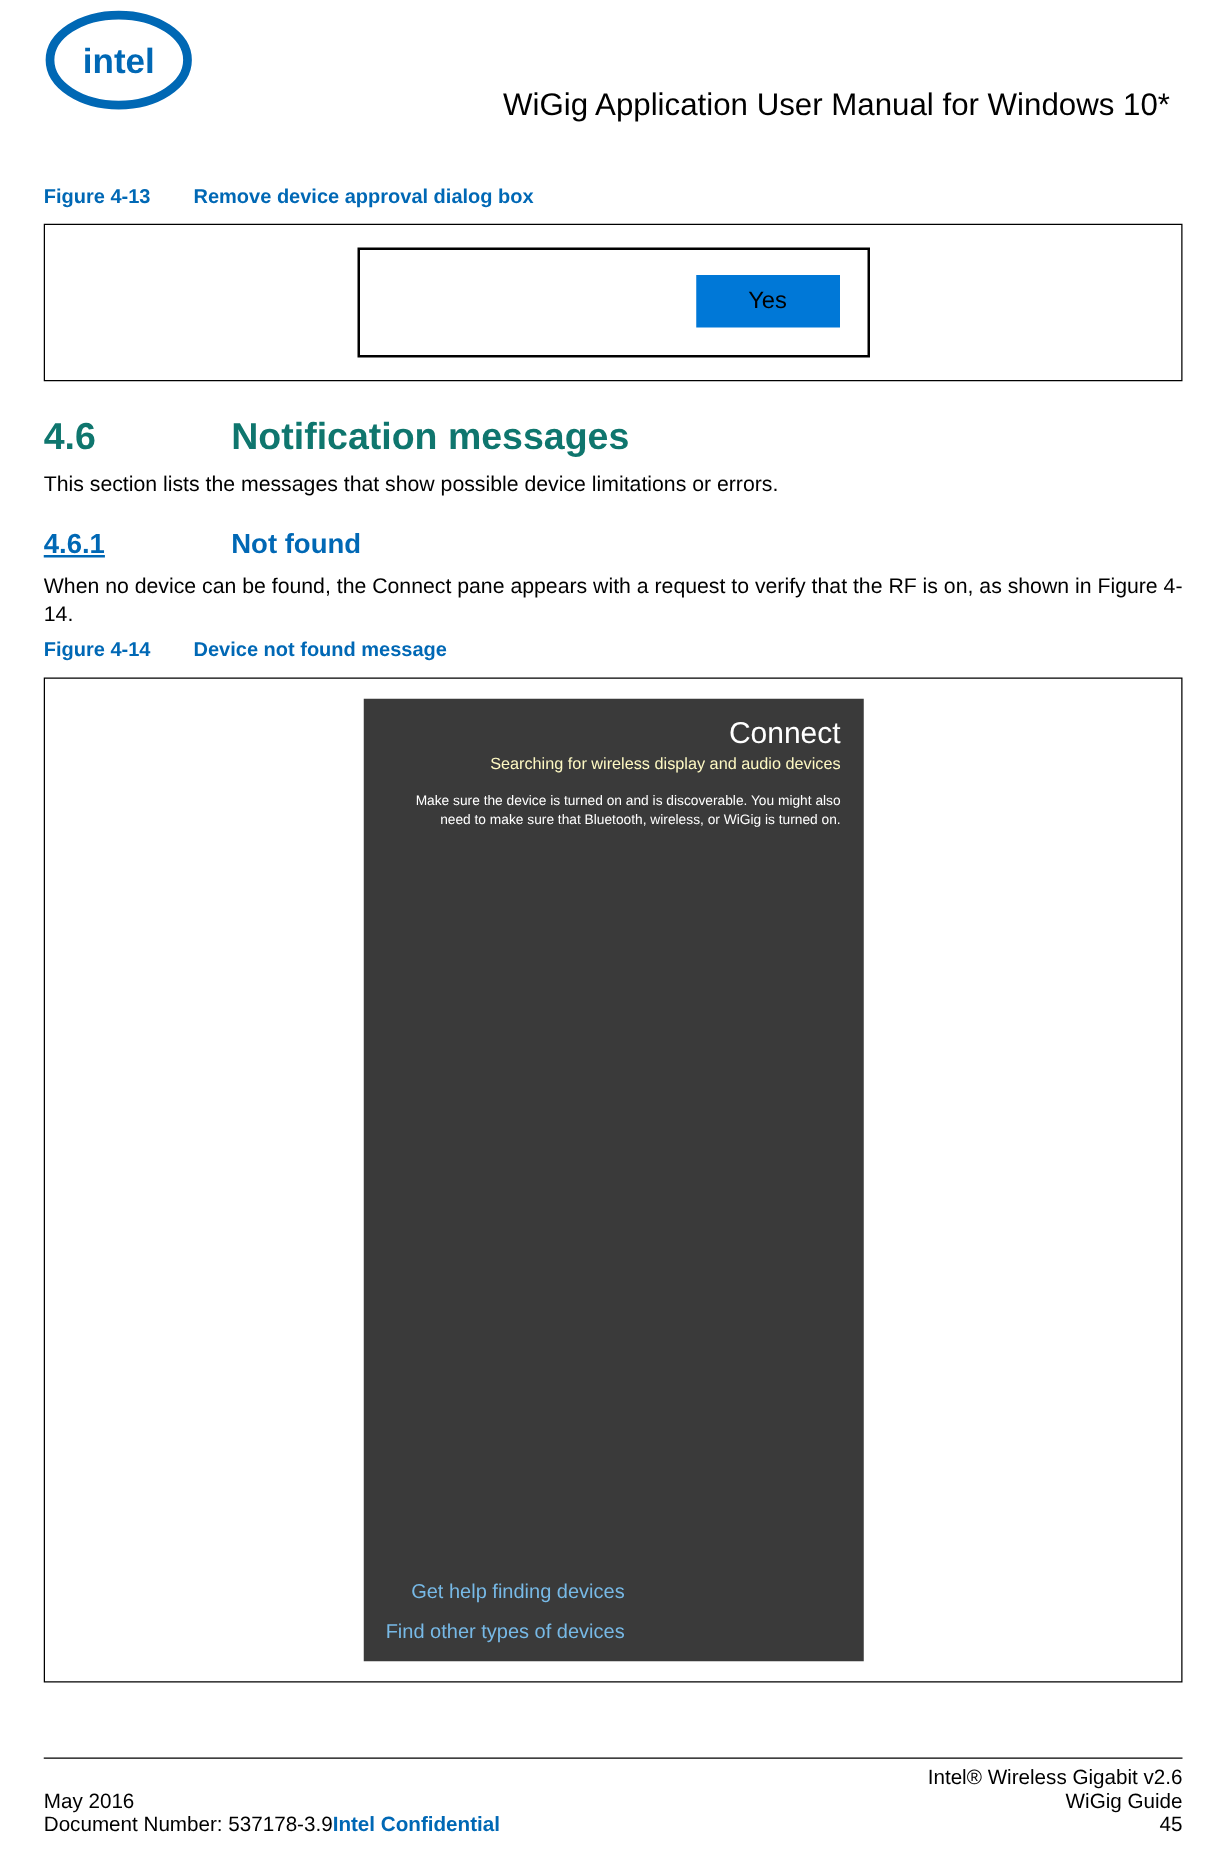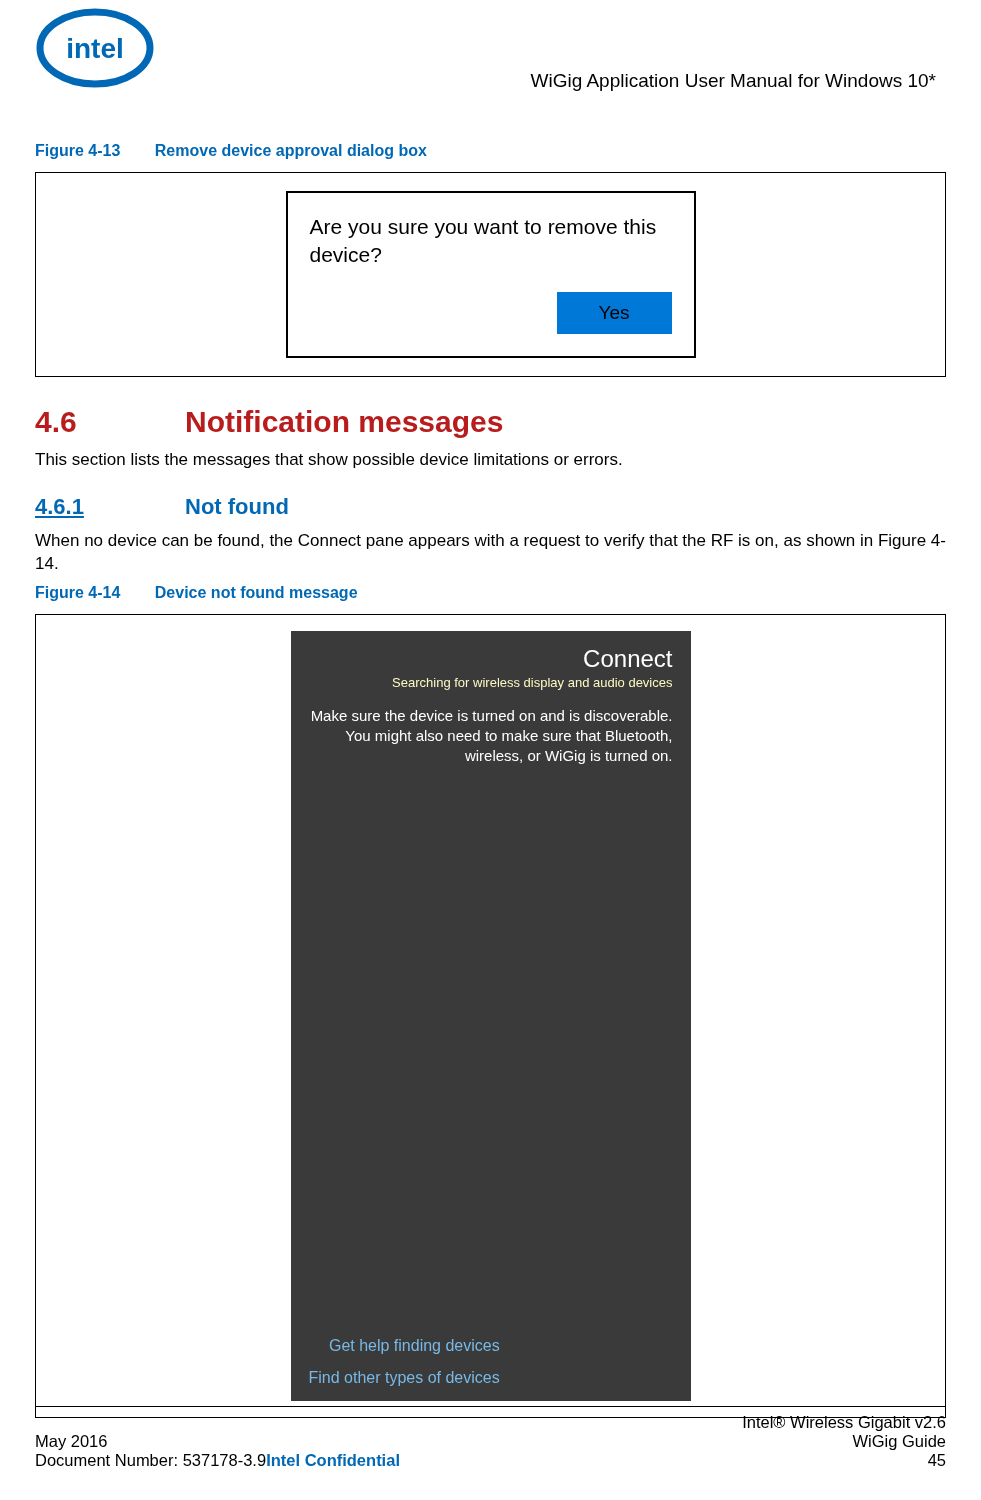--- a/index.html
+++ b/index.html
@@ -14,21 +14,21 @@
   .page {
     padding: 0 35px;
   }
   .logo {
     position: absolute;
     left: 35px;
     top: 8px;
   }
   .header-title {
     text-align: right;
-    font-size: 19px;
+    font-size: 25px;
     padding-top: 70px;
     padding-right: 10px;
     color: #000;
   }
   .content {
     padding-top: 50px;
   }
   .figure-caption {
     color: #0068b5;
     font-weight: bold;
@@ -58,21 +58,21 @@
   .dialog-buttons { text-align: right; }
   .yes-btn {
     background: #0078d7;
     color: #000000;
     border: none;
     font-size: 19px;
     padding: 10px 42px;
     font-family: Liberation Sans, sans-serif;
   }
   .h2 {
-    color: #b91c1c;
+    color: #0f766e;
     font-weight: bold;
     font-size: 30px;
     margin-bottom: 10px;
   }
   .h2 .secnum { display:inline-block; width: 150px; }
   .h3 {
     color: #0068b5;
     font-weight: bold;
     font-size: 22px;
     margin-top: 22px;
@@ -91,21 +91,21 @@
     height: 770px;
     background: #3a3a3a;
     color: #fff;
     font-family: "Segoe UI", Arial, sans-serif;
     padding: 14px 18px 12px 18px;
     position: relative;
     text-align: right;
   }
   .connect-title { font-size: 24px; font-weight: 300; }
   .connect-sub { font-size: 13px; color: #fef9c3; margin-top: 2px; margin-bottom: 16px; margin-left: 13px; }
-  .connect-msg { font-size: 15px; color: #ffffff; line-height: 1.35; }
+  .connect-msg { font-size: 11px; color: #ffffff; line-height: 1.35; }
   .connect-links {
     position: absolute;
     left: 18px;
     bottom: 14px;
     font-size: 16px;
   }
   .connect-links div { color: #77b9e6; margin-top: 14px; }
   .footer {
     position: absolute;
     left: 35px; right: 35px;
@@ -135,21 +135,20 @@
 
   <div class="content">
 
     <div class="figure-caption">
       <span class="fignum">Figure 4-13</span>
       <span>Remove device approval dialog box</span>
     </div>
 
     <div class="figure-box">
       <div class="dialog-box">
-        <div class="dialog-text">Are you sure you want to remove this device?</div>
         <div class="dialog-buttons">
           <button class="yes-btn">Yes</button>
         </div>
       </div>
     </div>
 
     <div class="h2">
       <span class="secnum">4.6</span><span>Notification messages</span>
     </div>
     <div class="body-text">This section lists the messages that show possible device limitations or errors.</div>

